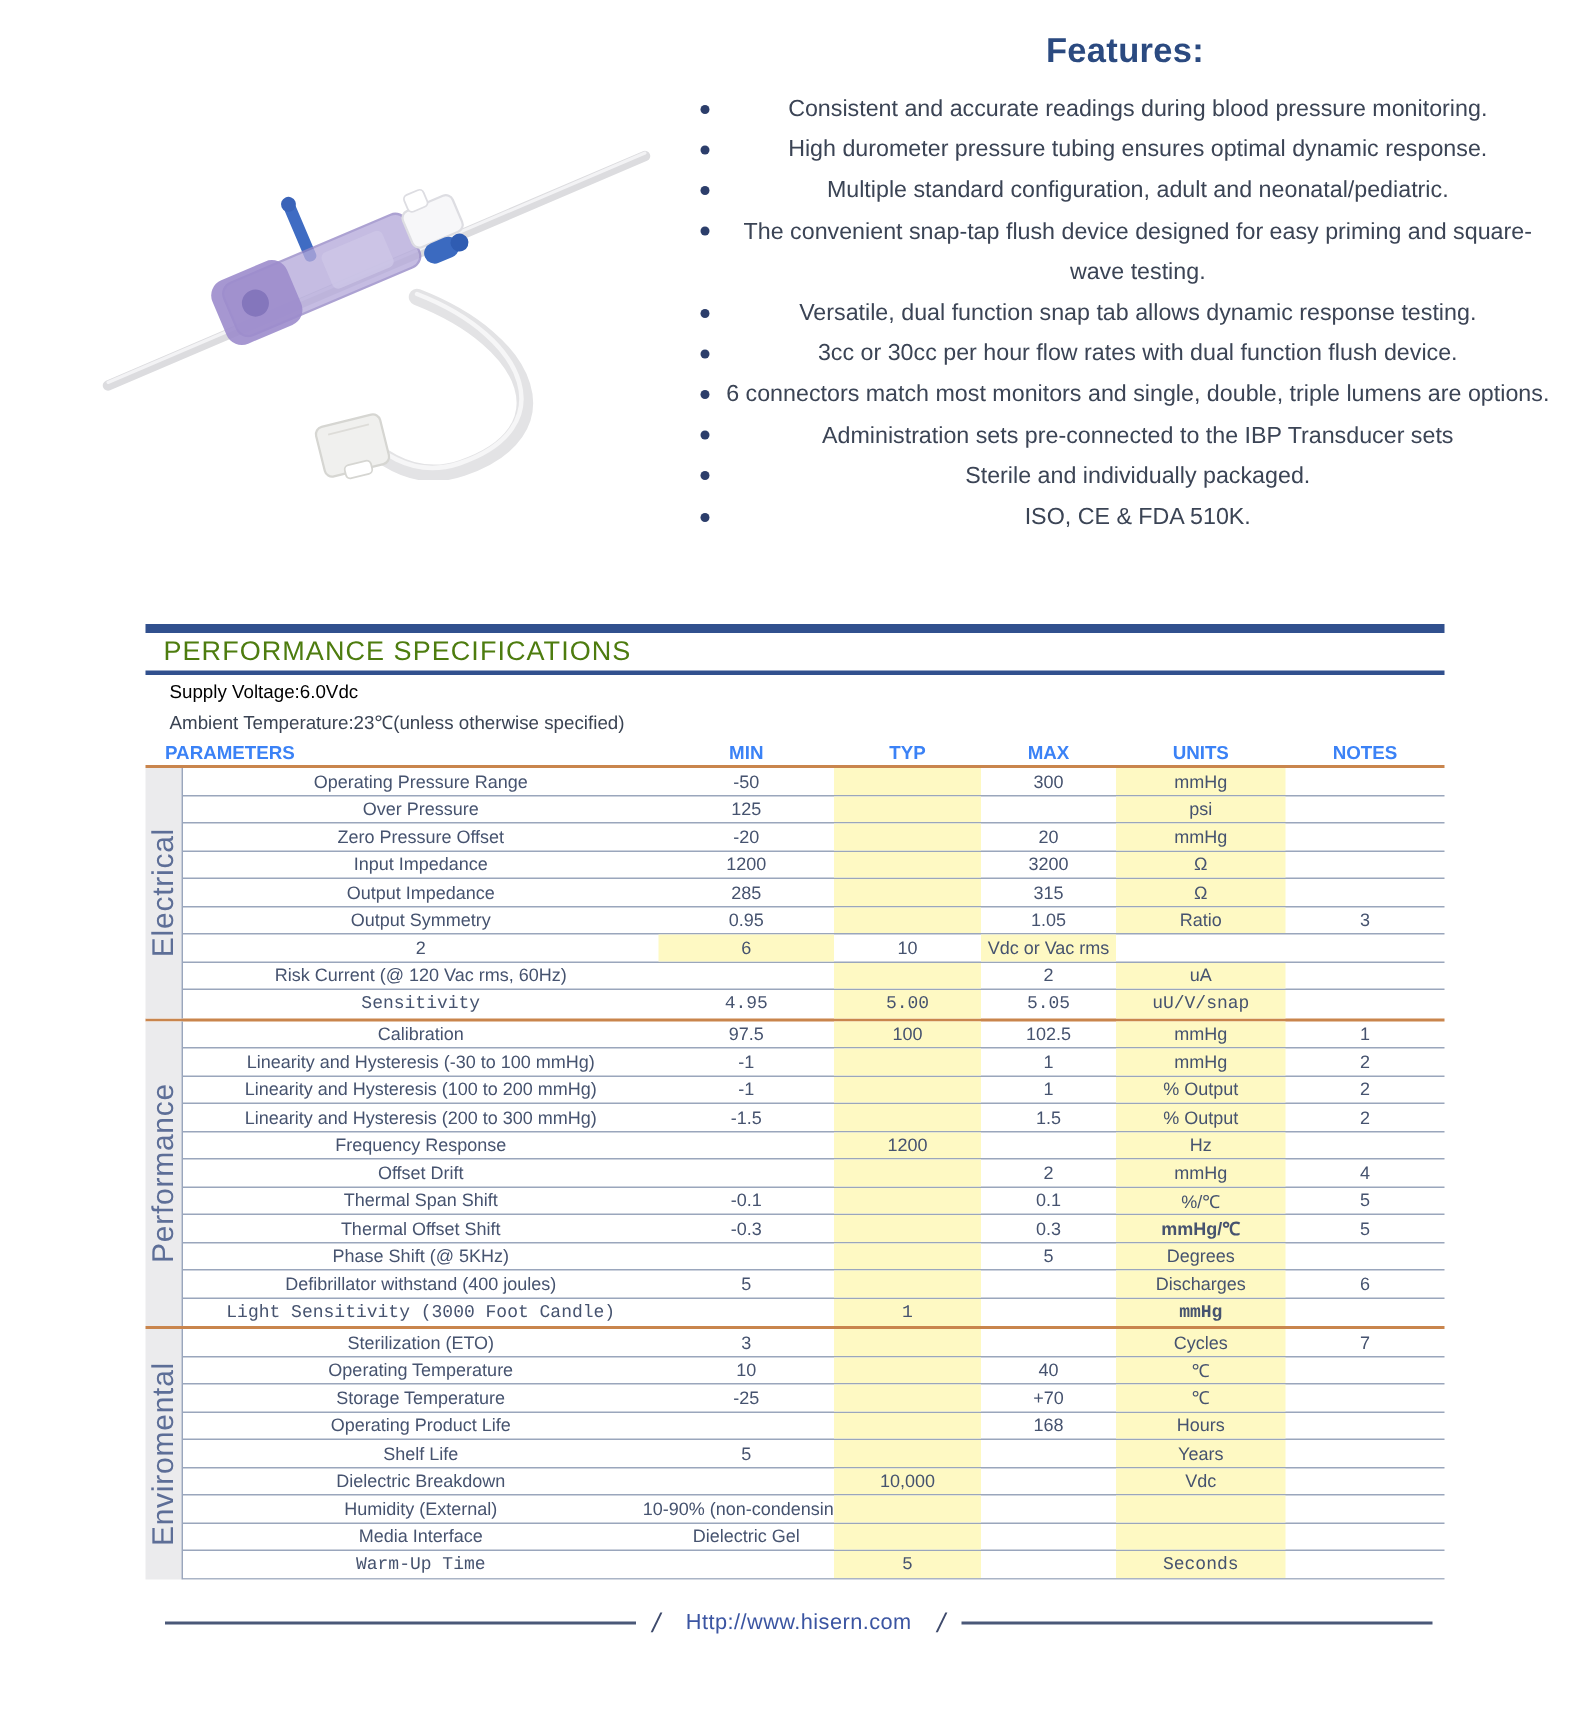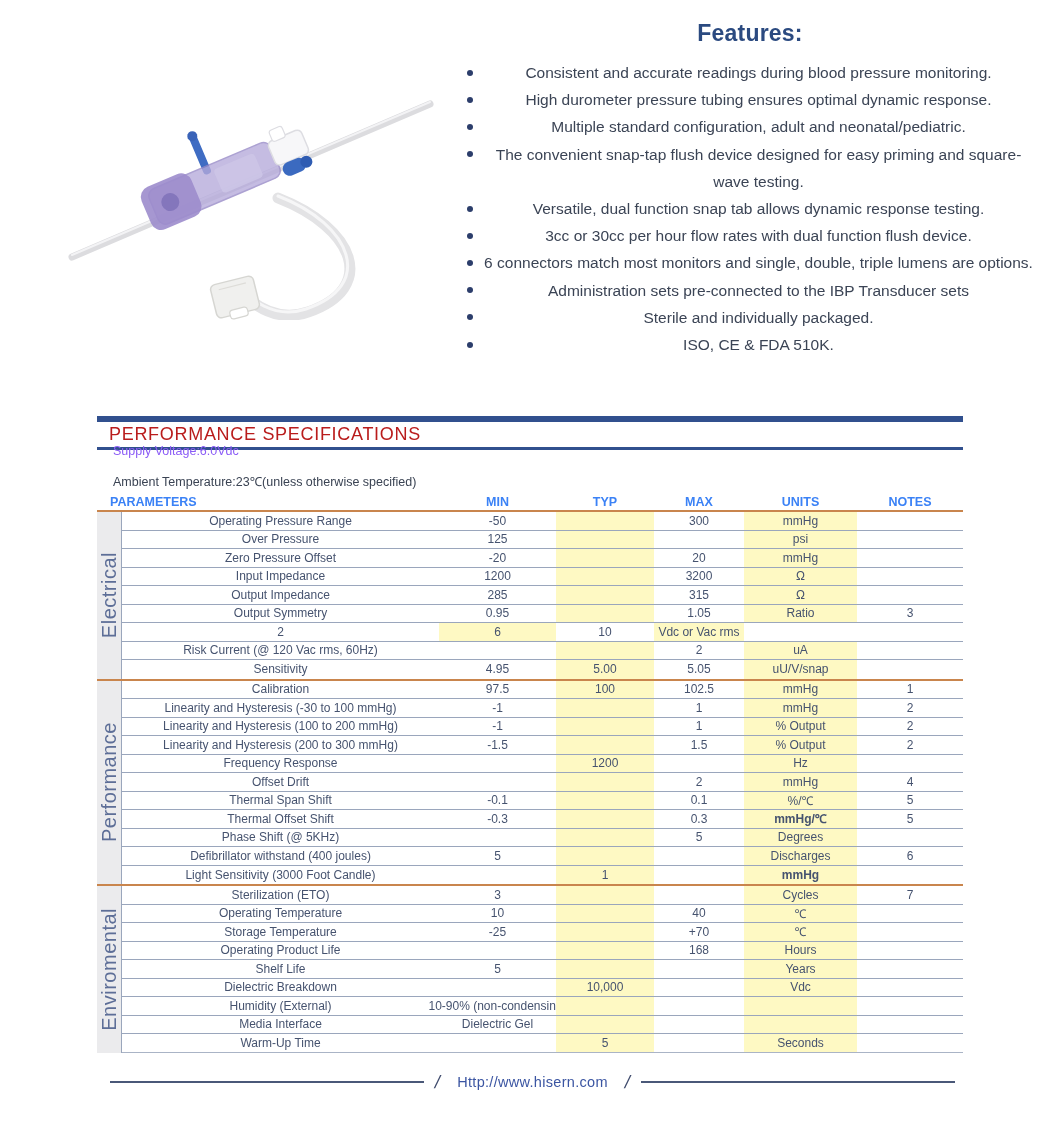--- a/index.html
+++ b/index.html
@@ -14,40 +14,40 @@
 
   
   .features { position:absolute; left:466px; top:20px; width:568px;text-align:center; }
   .features-title { font-size:23px; font-weight:bold; color:#2b4a80; margin-bottom:12px; letter-spacing:0.2px; }
   .features-list { list-style:none; }
   .feature-item { position:relative; padding-left:17px; font-size:15.5px; line-height:27.2px; color:#3b4455; }
   .bullet { position:absolute; left:1px; top:10.5px; width:6px; height:6px; border-radius:50%; background:#2c3e6b; }
 
   
   .bar-top   { position:absolute; left:97px; top:416px; width:866px; height:6px; background:#31508e; }
-  .spec-title{ position:absolute; left:109px; top:424px; font-size:18px; color:#b91c1c; letter-spacing:0.7px; }
+  .spec-title{ position:absolute; left:109px; top:424px; font-size:18px; color:#4d7c0f; letter-spacing:0.7px; }
   .bar-under { position:absolute; left:97px; top:447px; width:866px; height:3px; background:#31508e; }
-  .spec-note1{ position:absolute; left:113px; top:444px; font-size:12.5px; color:#8b5cf6; }
+  .spec-note1{ position:absolute; left:113px; top:454px; font-size:12.5px; color:#000000; }
   .spec-note2{ position:absolute; left:113px; top:473px; font-size:12.5px; color:#3a4353; }
 
   
   .spec-table { position:absolute; left:97px; top:494px; width:866px; }
   .thead { display:grid; grid-template-columns:342px 117px 98px 90px 113px auto; height:16px; align-items:center; }
   .th { font-size:12.5px; font-weight:bold; color:#3b82f6; text-align:center; }
   .th.param { text-align:left; padding-left:13px; }
   .divider { height:2px; background:#c9854d; }
   .section { display:flex; }
   .section-label { width:24px; background:#ebebed; display:flex; align-items:center; justify-content:center; }
   .section-label span {
     writing-mode:vertical-rl; transform:rotate(180deg);
     font-size:20px; color:#5d6e97; letter-spacing:0.5px; white-space:nowrap;
   }
   .rows { flex:1; display:flex; flex-direction:column; border-left:1px solid #9aa6bc; }
   .row { display:grid; grid-template-columns:317px 117px 98px 90px 113px auto; height:18.5px; border-bottom:1px solid #9aa6bc; }
-  .row:last-child { border-bottom:none; }
+  .row:last-child { border-bottom:none;font-family:Liberation Mono, monospace; }
   .section.last .row:last-child { border-bottom:1px solid #aab4c6; }
   .cell { display:flex; align-items:center; justify-content:center; font-size:12px; color:#46536f; overflow:visible; }
   .cell.typ, .cell.units { background:#fef9c3; }
   .cell.units.bold { font-weight:bold; }
   .cell.min.wide { white-space:nowrap; }
 
   
   .footer { position:absolute; left:110px; top:1070px; width:845px; height:24px; display:flex; align-items:center; }
   .fline { flex:1; height:2px; background:#4a5878; }
   .fslash { margin:0 11px; font-size:18px; color:#3e4a6c; transform:skewX(-12deg); }

